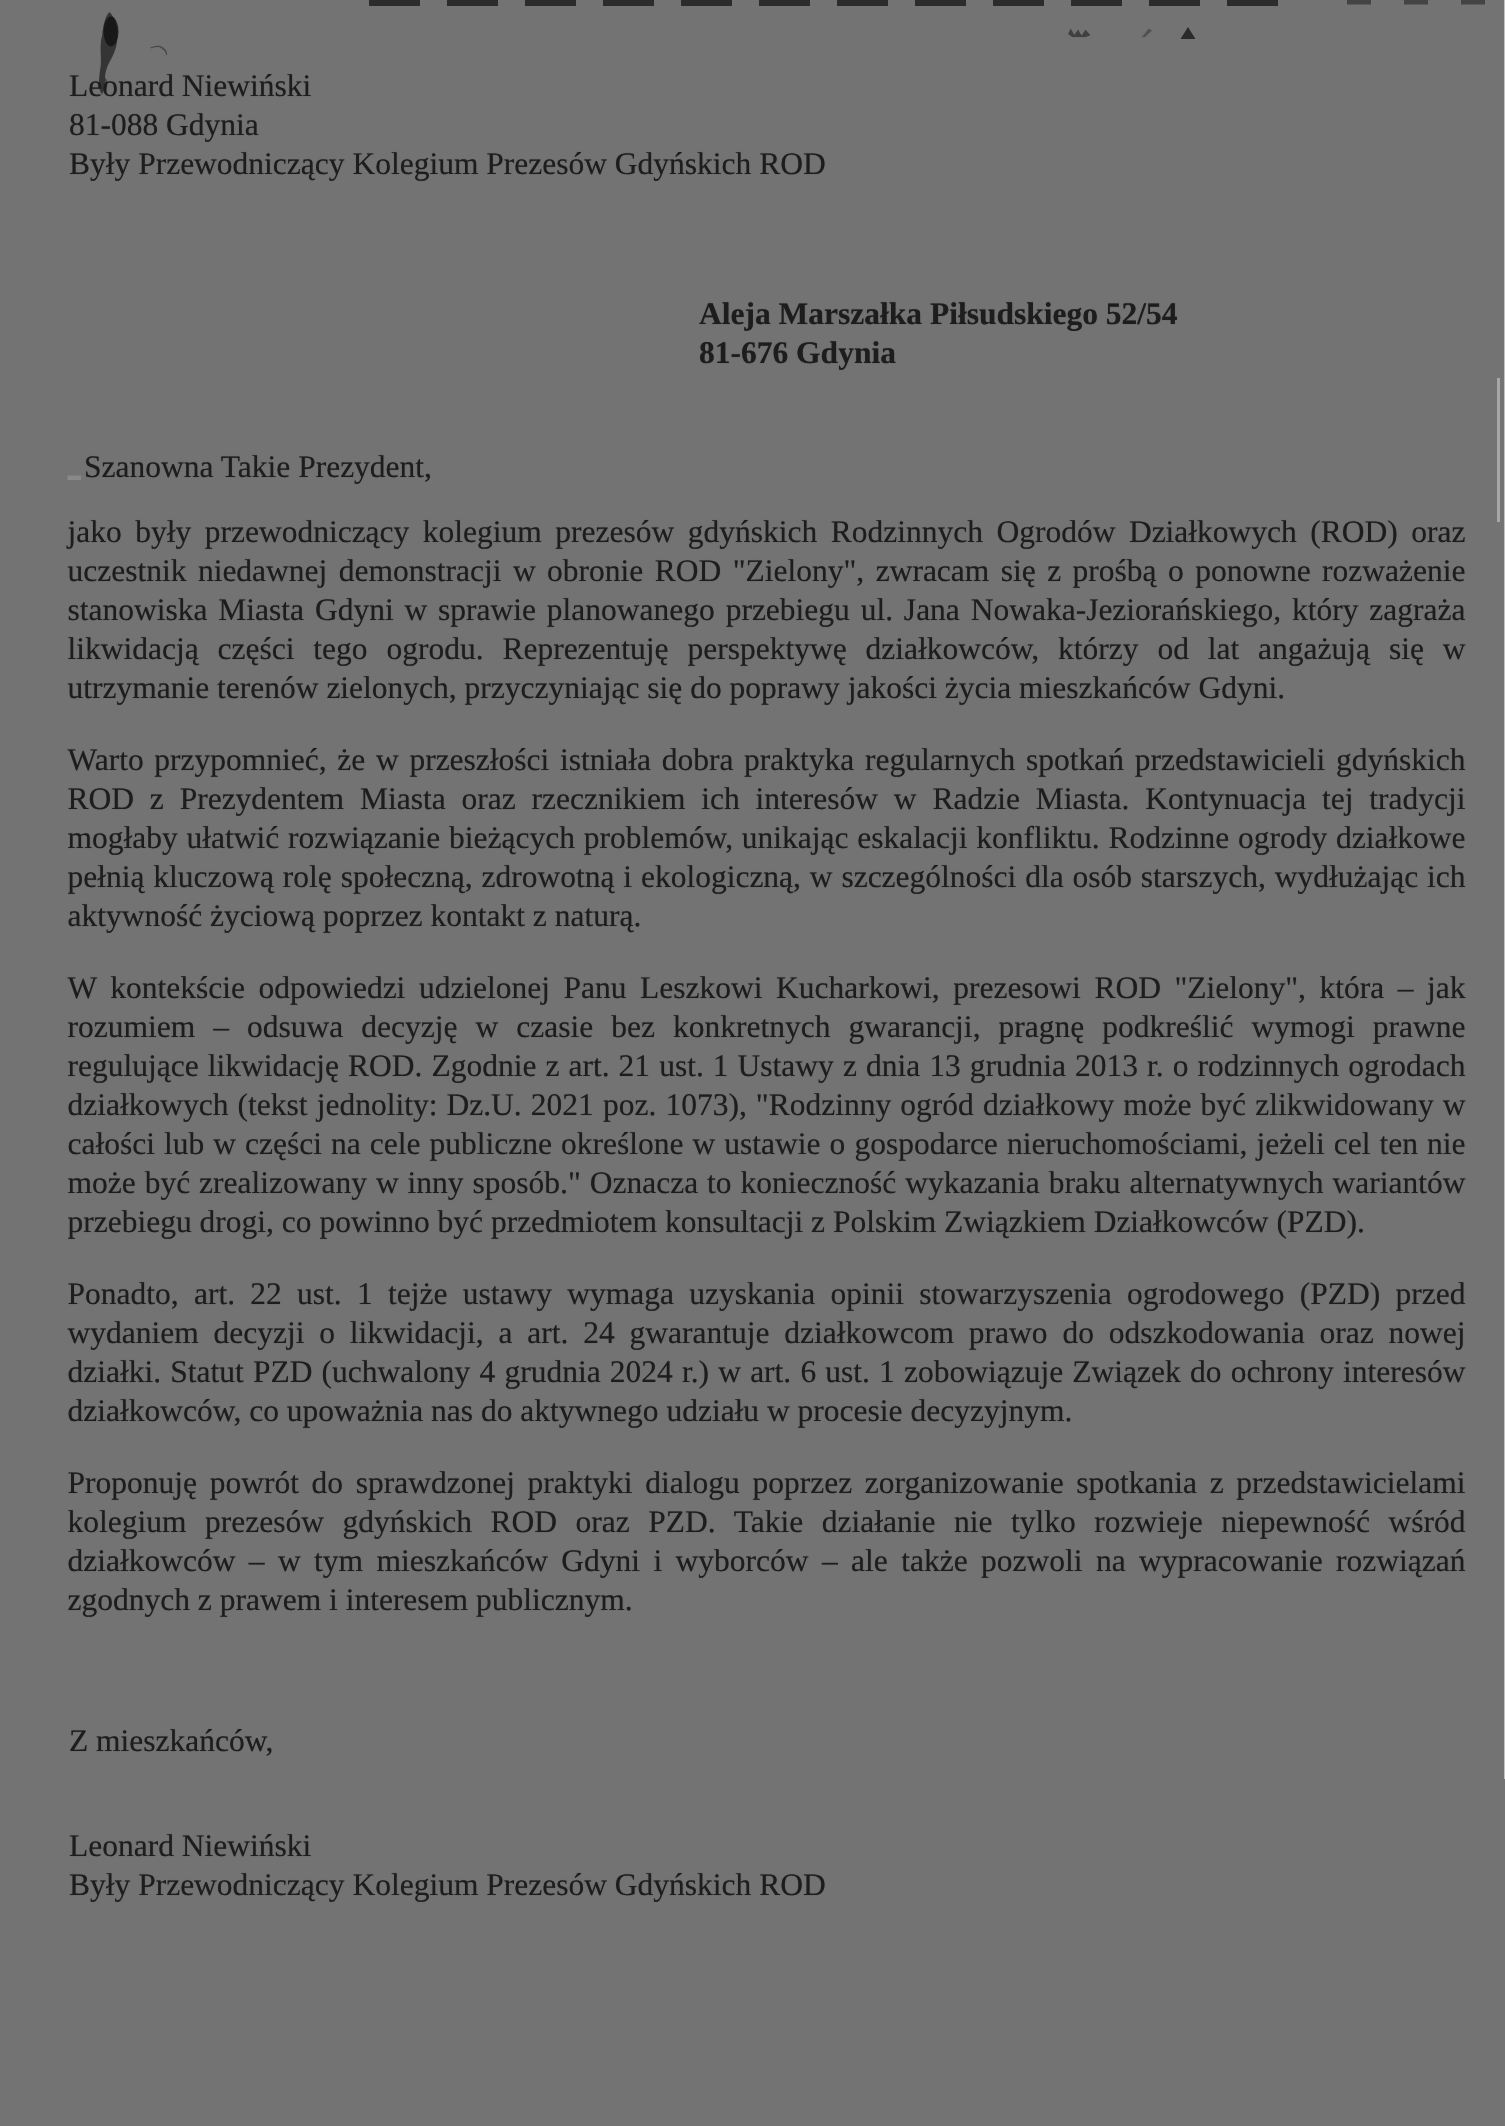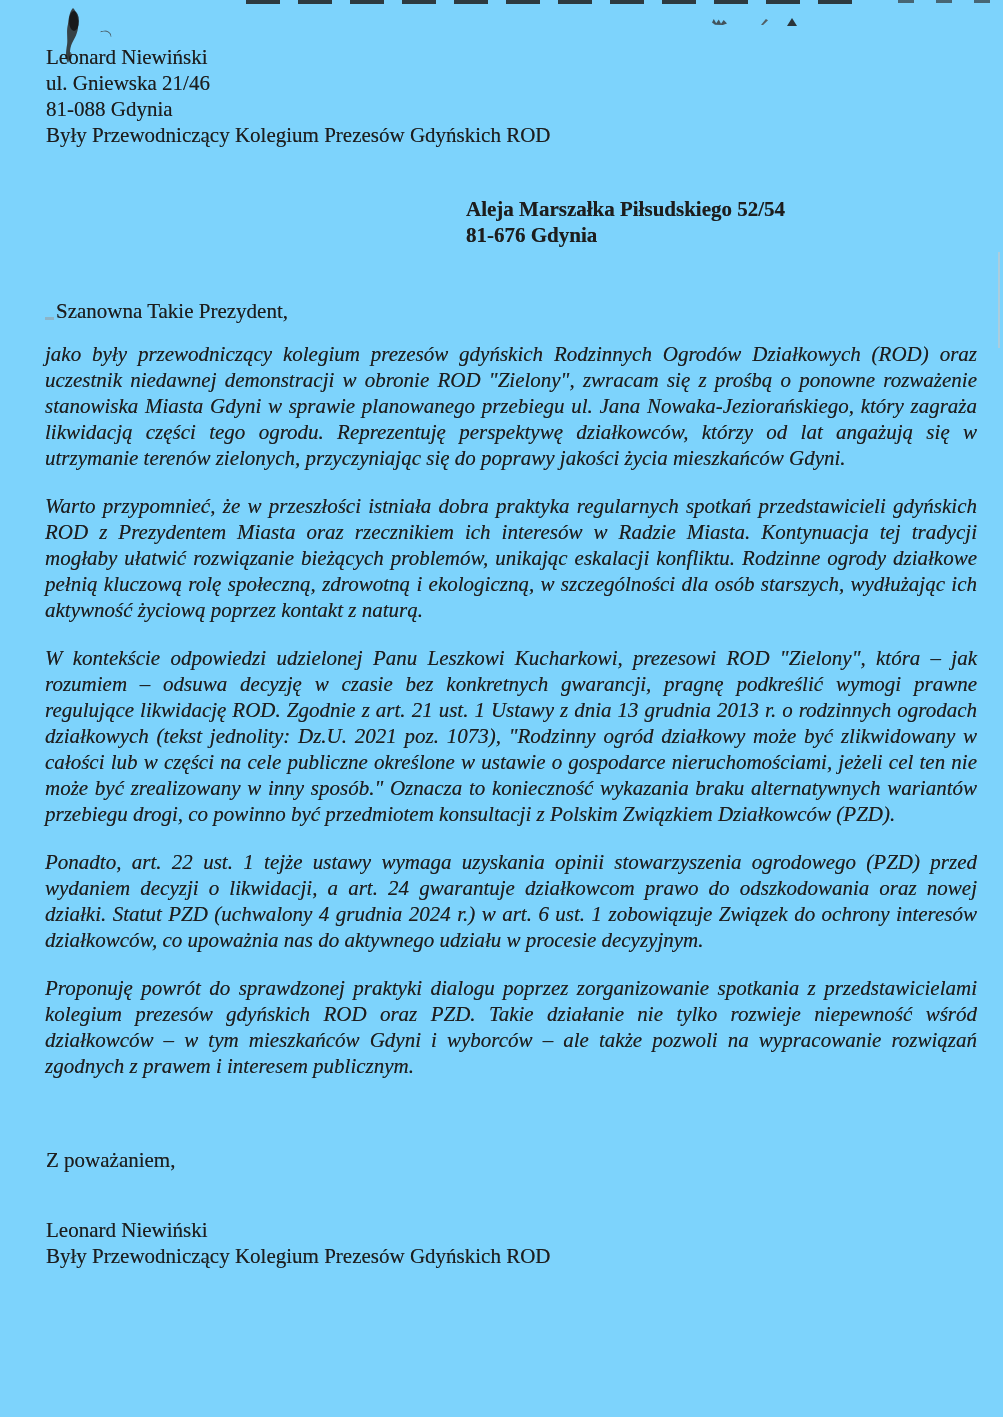--- a/index.html
+++ b/index.html
@@ -4,21 +4,21 @@
 <style>
   html, body {
     margin: 0;
     padding: 0;
     background: #ffffff;
   }
   .page {
     position: relative;
     width: 1003px;
     height: 1417px;
-    background: #7dd3fc;
+    background: #737373;
     overflow: hidden;
     font-family: "Liberation Serif", "DejaVu Serif", serif;
     color: #1d1d1d;
     text-shadow: 0 0 0.5px rgba(25,25,25,0.55);
   }
 
   
   .top-dashes {
     position: absolute;
     top: 0; left: 246px;
@@ -114,21 +114,20 @@
     left: 45px; top: 341px;
     width: 932px;
     font-size: 21px;
     line-height: 26px;
     text-align: justify;
     hyphens: none;
   }
   .letter-body p {
     margin: 0 0 22px 0;
     padding: 0;
-    font-style: italic;
   }
   .closing {
     position: absolute;
     left: 46px; top: 1147px;
     font-size: 21px;
     line-height: 26px;
   }
   .closing .valediction { margin-bottom: 44px; }
   .closing .sig-name,
   .closing .sig-title { white-space: nowrap; }
@@ -147,39 +146,38 @@
   </svg>
   <div class="curl-mark"></div>
   <div class="speck speck-scribble"></div>
   <div class="speck speck-tick"></div>
   <div class="speck speck-triangle"></div>
   <div class="pre-salutation-mark"></div>
   <div class="right-edge-line"></div>
 
   <div class="sender">
     <div>Leonard Niewiński</div>
-    <div>ul. Gniewska 21/46</div>
     <div>81-088 Gdynia</div>
     <div>Były Przewodniczący Kolegium Prezesów Gdyńskich ROD</div>
   </div>
 
   <div class="recipient">
     <div>Aleja Marszałka Piłsudskiego 52/54</div>
     <div>81-676 Gdynia</div>
   </div>
 
   <div class="salutation">Szanowna Takie Prezydent,</div>
 
   <div class="letter-body">
     <p>jako były przewodniczący kolegium prezesów gdyńskich Rodzinnych Ogrodów Działkowych (ROD) oraz uczestnik niedawnej demonstracji w obronie ROD "Zielony", zwracam się z prośbą o ponowne rozważenie stanowiska Miasta Gdyni w sprawie planowanego przebiegu ul. Jana Nowaka-Jeziorańskiego, który zagraża likwidacją części tego ogrodu. Reprezentuję perspektywę działkowców, którzy od lat angażują się w utrzymanie terenów zielonych, przyczyniając się do poprawy jakości życia mieszkańców Gdyni.</p>
     <p>Warto przypomnieć, że w przeszłości istniała dobra praktyka regularnych spotkań przedstawicieli gdyńskich ROD z Prezydentem Miasta oraz rzecznikiem ich interesów w Radzie Miasta. Kontynuacja tej tradycji mogłaby ułatwić rozwiązanie bieżących problemów, unikając eskalacji konfliktu. Rodzinne ogrody działkowe pełnią kluczową rolę społeczną, zdrowotną i ekologiczną, w szczególności dla osób starszych, wydłużając ich aktywność życiową poprzez kontakt z naturą.</p>
     <p>W kontekście odpowiedzi udzielonej Panu Leszkowi Kucharkowi, prezesowi ROD "Zielony", która – jak rozumiem – odsuwa decyzję w czasie bez konkretnych gwarancji, pragnę podkreślić wymogi prawne regulujące likwidację ROD. Zgodnie z art. 21 ust. 1 Ustawy z dnia 13 grudnia 2013 r. o rodzinnych ogrodach działkowych (tekst jednolity: Dz.U. 2021 poz. 1073), "Rodzinny ogród działkowy może być zlikwidowany w całości lub w części na cele publiczne określone w ustawie o gospodarce nieruchomościami, jeżeli cel ten nie może być zrealizowany w inny sposób." Oznacza to konieczność wykazania braku alternatywnych wariantów przebiegu drogi, co powinno być przedmiotem konsultacji z Polskim Związkiem Działkowców (PZD).</p>
     <p>Ponadto, art. 22 ust. 1 tejże ustawy wymaga uzyskania opinii stowarzyszenia ogrodowego (PZD) przed wydaniem decyzji o likwidacji, a art. 24 gwarantuje działkowcom prawo do odszkodowania oraz nowej działki. Statut PZD (uchwalony 4 grudnia 2024 r.) w art. 6 ust. 1 zobowiązuje Związek do ochrony interesów działkowców, co upoważnia nas do aktywnego udziału w procesie decyzyjnym.</p>
     <p>Proponuję powrót do sprawdzonej praktyki dialogu poprzez zorganizowanie spotkania z przedstawicielami kolegium prezesów gdyńskich ROD oraz PZD. Takie działanie nie tylko rozwieje niepewność wśród działkowców – w tym mieszkańców Gdyni i wyborców – ale także pozwoli na wypracowanie rozwiązań zgodnych z prawem i interesem publicznym.</p>
   </div>
 
   <div class="closing">
-    <div class="valediction">Z poważaniem,</div>
+    <div class="valediction">Z mieszkańców,</div>
     <div class="sig-name">Leonard Niewiński</div>
     <div class="sig-title">Były Przewodniczący Kolegium Prezesów Gdyńskich ROD</div>
   </div>
 
 </div>
 
 </body></html>

